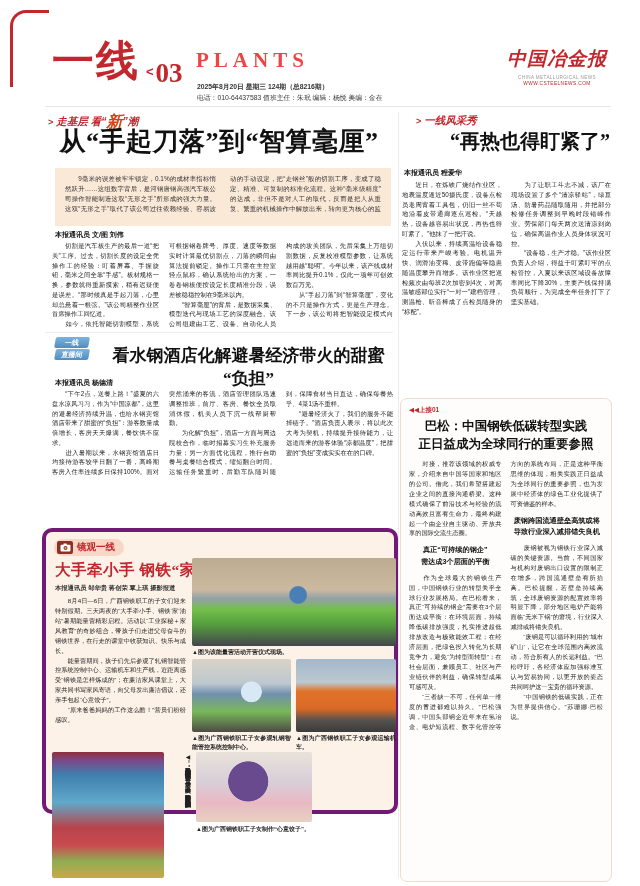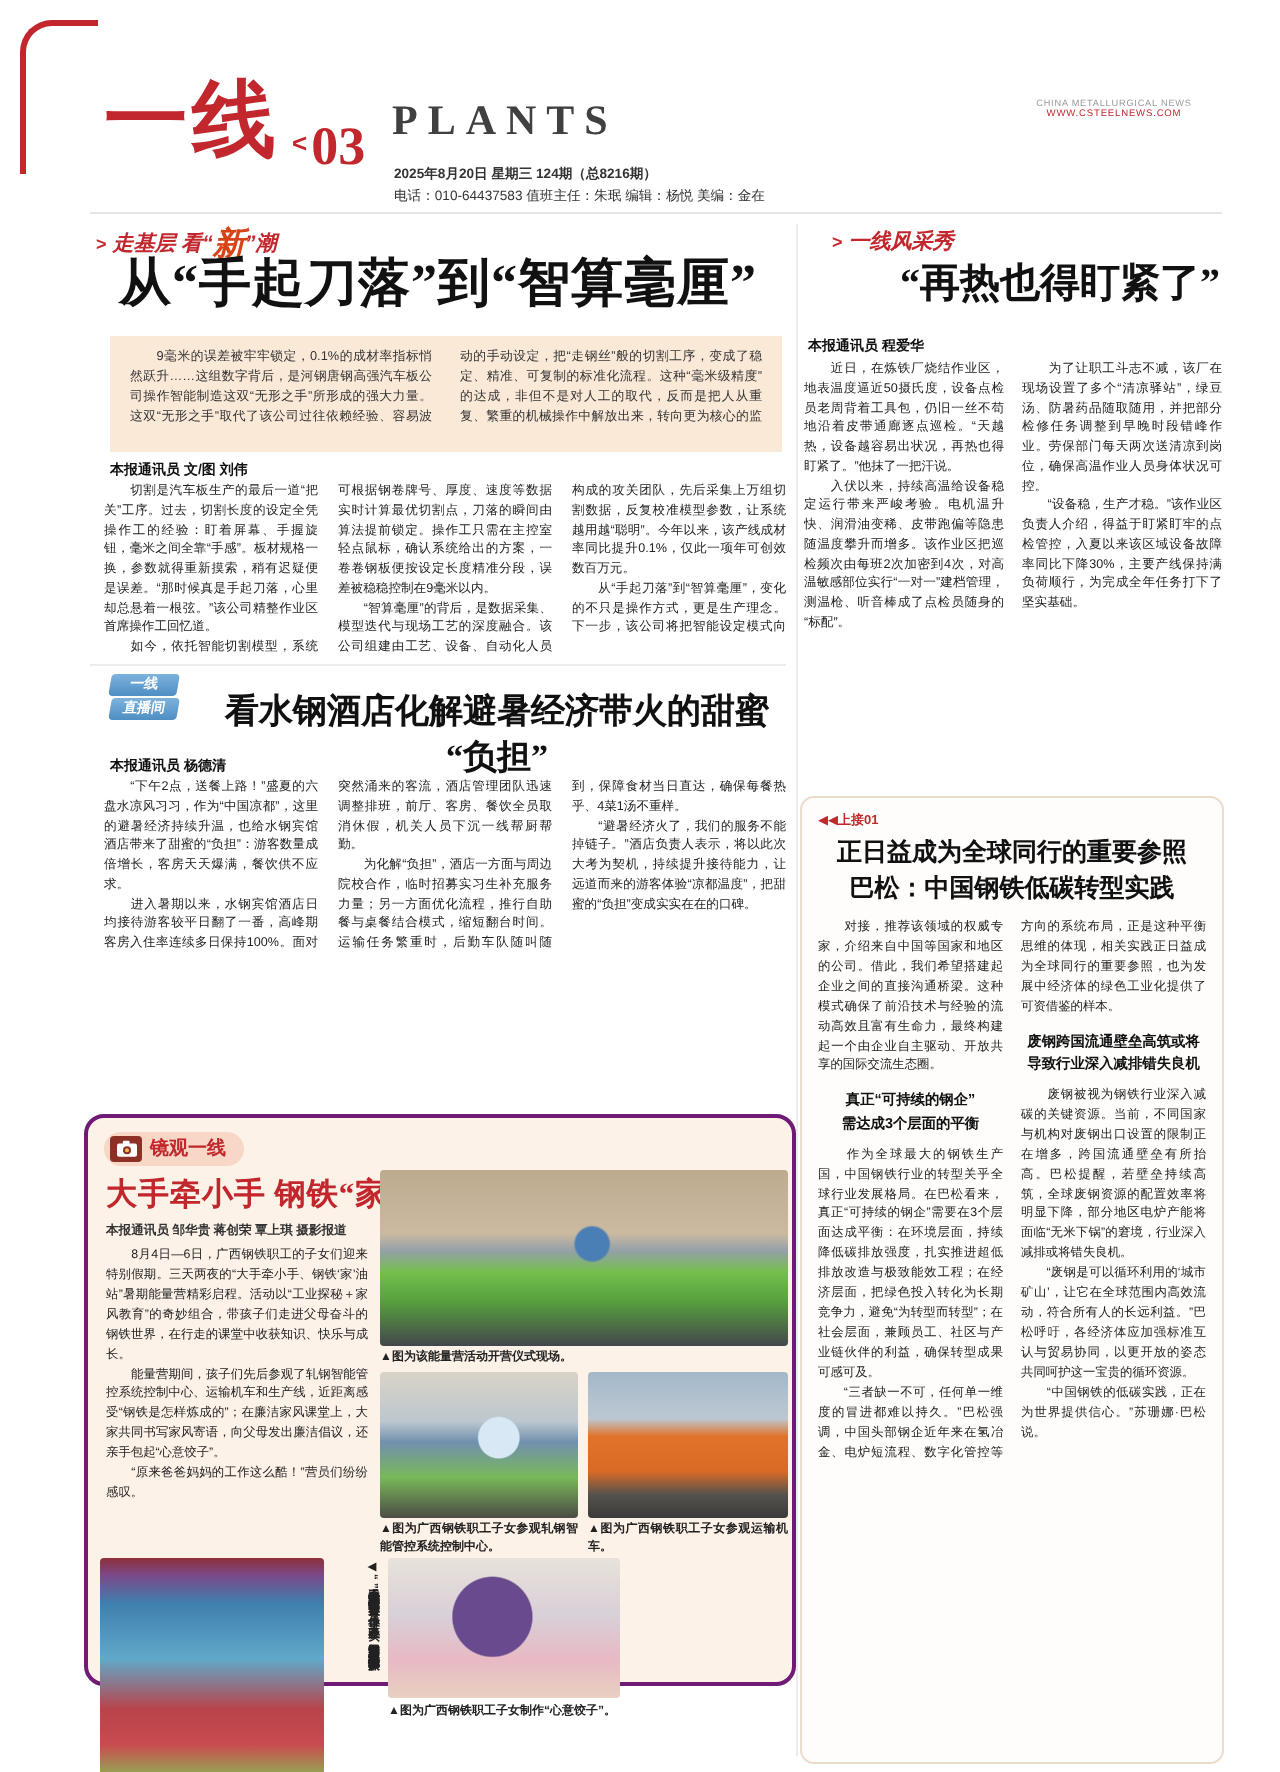--- a/index.html
+++ b/index.html
@@ -13,21 +13,21 @@
 
   
   .corner{left:10px;top:10px;width:36px;height:74px;border-left:3px solid #c1272d;
           border-top:3px solid #c1272d;border-top-left-radius:16px;}
 
   
   .brand-cn{left:52px;top:40px;font-size:42px;font-weight:900;color:#c1272d;letter-spacing:2px;line-height:1;}
   .brand-page{left:146px;top:58px;color:#c1272d;font-weight:900;}
   .brand-page .lt{font-size:13px;vertical-align:6px;margin-right:2px;}
   .brand-page .num{font-size:27px;}
-  .sec-en{left:196px;top:48px;font-size:21px;color:#404040;letter-spacing:5px;font-weight:700;}
+  .sec-en{left:196px;top:48px;font-size:21px;color:#ef4444;letter-spacing:5px;font-weight:700;}
   .date-line{left:197px;top:82px;font-size:6.8px;color:#333;font-weight:700;}
   .staff-line{left:197px;top:93px;font-size:6.8px;color:#333;}
   .masthead{left:502px;top:46px;width:110px;text-align:center;}
   .masthead .cn{font-size:19px;font-weight:900;color:#c1272d;letter-spacing:1px;font-style:italic;}
   .masthead .en{font-size:4.6px;color:#999;letter-spacing:0.4px;margin-top:3px;}
   .masthead .web{font-size:4.8px;color:#c1272d;letter-spacing:0.4px;margin-top:1px;}
   .header-rule{left:45px;top:106px;width:566px;height:1px;background:#e6e6e6;}
   .col-rule{left:398px;top:112px;width:1px;height:766px;background:#ececec;}
 
   
@@ -51,21 +51,21 @@
   .live-badge{left:55px;top:337px;width:34px;}
   .live-badge .row{transform:skewX(-10deg);background:linear-gradient(180deg,#7db3dd,#4e8ec2);
                    color:#fff;font-weight:700;text-align:center;font-size:7px;line-height:1.2;
                    padding:1.5px 2px;border-radius:2px;margin-bottom:1px;}
   .hotel-headline{left:96px;top:340px;width:297px;text-align:center;font-size:17px;font-weight:900;color:#111;}
   .hotel-byline{left:55px;top:378px;}
   .hotel-body{left:52px;top:389px;width:341px;height:133px;column-count:3;column-gap:10px;
               font-size:6.3px;line-height:1.55;}
 
   
-  .pmod{left:42px;top:557px;width:356px;height:286px;background:#fdf2e8;border:2px solid #701a75;
+  .pmod{left:42px;top:528px;width:356px;height:286px;background:#fdf2e8;border:4px solid #701a75;
         border-radius:10px;box-sizing:border-box;}
   .pmod-badge{left:8px;top:7px;display:flex;align-items:center;gap:4px;background:#f8d7c6;
               border-radius:9px;padding:2px 9px 2px 3px;}
   .pmod-badge .cam{width:16px;height:13px;background:#8d3126;border-radius:2px;display:flex;
                    align-items:center;justify-content:center;}
   .pmod-badge .lbl{font-size:9.5px;font-weight:900;color:#c1272d;}
   .pmod-title{left:9px;top:28px;font-size:15.5px;font-weight:900;color:#c1272d;letter-spacing:0.5px;}
   .pmod-byline{left:9px;top:52px;font-size:6.3px;font-weight:700;color:#333;}
   .pmod-body{left:9px;top:64px;width:131px;height:150px;font-size:6.2px;line-height:1.6;color:#222;}
   .caption{font-size:6px;font-weight:700;line-height:1.5;color:#222;text-align:justify;}
@@ -115,20 +115,21 @@
   <div class="abs corner"></div>
 
   <div class="abs brand-cn serif">一线</div>
   <div class="abs brand-page">
     <span class="lt">&lt;</span><span class="num serif">03</span>
   </div>
   <div class="abs sec-en serif">PLANTS</div>
   <div class="abs date-line">2025年8月20日 星期三 124期（总8216期）</div>
   <div class="abs staff-line">电话：010-64437583 值班主任：朱珉 编辑：杨悦 美编：金在</div>
   <div class="abs masthead">
+    <div class="cn serif">中国冶金报</div>
     <div class="en">CHINA METALLURGICAL NEWS</div>
     <div class="web">WWW.CSTEELNEWS.COM</div>
   </div>
   <div class="abs header-rule"></div>
   <div class="abs col-rule"></div>
 
   <div class="abs lead-kicker kicker">
     <span class="mark">&gt;</span><span>走基层 看“</span><span class="hl">新</span><span>”潮</span>
   </div>
   <h1 class="abs lead-headline serif" style="margin:0">从“手起刀落”到“智算毫厘”</h1>
@@ -189,22 +190,22 @@
   </div>
   <h2 class="abs spot-headline serif" style="margin:0">“再热也得盯紧了”</h2>
   <div class="abs byline spot-byline">本报通讯员 程爱华</div>
   <div class="abs spot-body justify prewrap clip">　　近日，在炼铁厂烧结作业区，地表温度逼近50摄氏度，设备点检员老周背着工具包，仍旧一丝不苟地沿着皮带通廊逐点巡检。“天越热，设备越容易出状况，再热也得盯紧了。”他抹了一把汗说。
 　　入伏以来，持续高温给设备稳定运行带来严峻考验。电机温升快、润滑油变稀、皮带跑偏等隐患随温度攀升而增多。该作业区把巡检频次由每班2次加密到4次，对高温敏感部位实行“一对一”建档管理，测温枪、听音棒成了点检员随身的“标配”。
 　　为了让职工斗志不减，该厂在现场设置了多个“清凉驿站”，绿豆汤、防暑药品随取随用，并把部分检修任务调整到早晚时段错峰作业。劳保部门每天两次送清凉到岗位，确保高温作业人员身体状况可控。
 　　“设备稳，生产才稳。”该作业区负责人介绍，得益于盯紧盯牢的点检管控，入夏以来该区域设备故障率同比下降30%，主要产线保持满负荷顺行，为完成全年任务打下了坚实基础。</div>
 
   <div class="abs cont-box">
     <div class="cont-marker">◀◀上接01</div>
+    <div class="cont-headline serif">巴松：中国钢铁低碳转型实践</div>
     <div class="cont-headline serif">正日益成为全球同行的重要参照</div>
-    <div class="cont-headline serif">巴松：中国钢铁低碳转型实践</div>
     <div class="cont-flow">
       <div class="para prewrap">　　对接，推荐该领域的权威专家，介绍来自中国等国家和地区的公司。借此，我们希望搭建起企业之间的直接沟通桥梁。这种模式确保了前沿技术与经验的流动高效且富有生命力，最终构建起一个由企业自主驱动、开放共享的国际交流生态圈。</div>
       <div class="subhead">真正“可持续的钢企”
 需达成3个层面的平衡</div>
       <div class="para prewrap">　　作为全球最大的钢铁生产国，中国钢铁行业的转型关乎全球行业发展格局。在巴松看来，真正“可持续的钢企”需要在3个层面达成平衡：在环境层面，持续降低碳排放强度，扎实推进超低排放改造与极致能效工程；在经济层面，把绿色投入转化为长期竞争力，避免“为转型而转型”；在社会层面，兼顾员工、社区与产业链伙伴的利益，确保转型成果可感可及。
 　　“三者缺一不可，任何单一维度的冒进都难以持久。”巴松强调，中国头部钢企近年来在氢冶金、电炉短流程、数字化管控等方向的系统布局，正是这种平衡思维的体现，相关实践正日益成为全球同行的重要参照，也为发展中经济体的绿色工业化提供了可资借鉴的样本。</div>
       <div class="subhead">废钢跨国流通壁垒高筑或将
 导致行业深入减排错失良机</div>
       <div class="para prewrap">　　废钢被视为钢铁行业深入减碳的关键资源。当前，不同国家与机构对废钢出口设置的限制正在增多，跨国流通壁垒有所抬高。巴松提醒，若壁垒持续高筑，全球废钢资源的配置效率将明显下降，部分地区电炉产能将面临“无米下锅”的窘境，行业深入减排或将错失良机。
 　　“废钢是可以循环利用的‘城市矿山’，让它在全球范围内高效流动，符合所有人的长远利益。”巴松呼吁，各经济体应加强标准互认与贸易协同，以更开放的姿态共同呵护这一宝贵的循环资源。</div>

